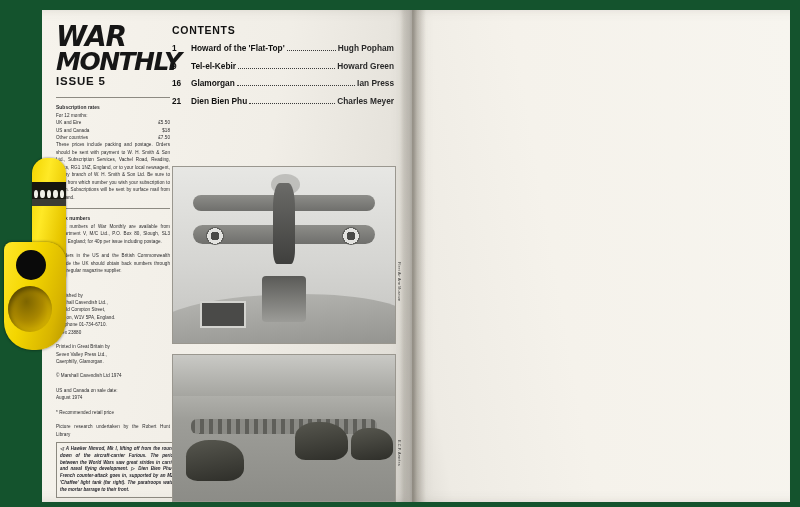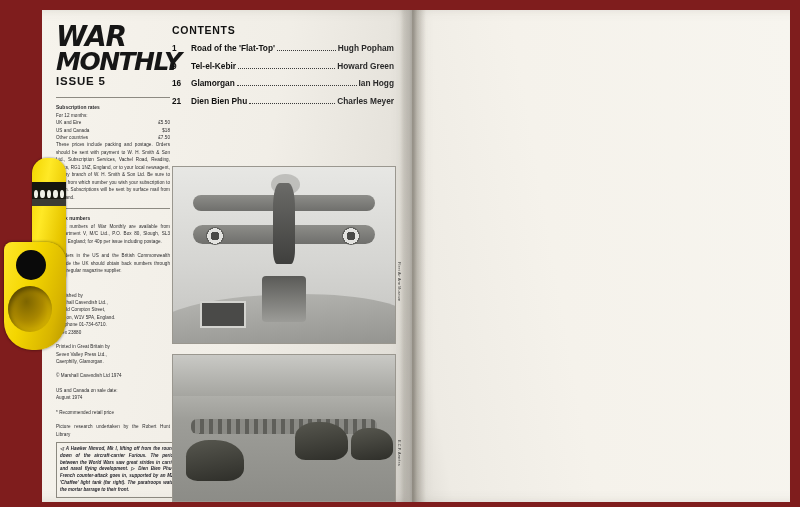--- a/index.html
+++ b/index.html
@@ -1,17 +1,17 @@
 <!DOCTYPE html>
 <html><head>
 <meta charset="utf-8">
 <style>
   html,body{margin:0;padding:0;background:#000;}
   body{width:800px;height:507px;overflow:hidden;font-family:"Liberation Sans",sans-serif;}
-  #stage{position:relative;width:800px;height:507px;background:#7f1d1d;overflow:hidden;}
+  #stage{position:relative;width:800px;height:507px;background:#14532d;overflow:hidden;}
 
   
   .spread{position:absolute;left:42px;top:10px;width:748px;height:492px;
           background:#efece6;}
   .page{position:absolute;top:0;bottom:0;background:#f2efe8;}
   .page-left{left:0;width:370px;
      background:linear-gradient(100deg,#f6f3ec 0%,#f1eee7 55%,#e2dfd8 90%,#cfccc6 100%);
      box-shadow:inset -10px 0 16px -8px rgba(90,85,75,.55);}
   .page-right{left:370px;width:378px;
      background:linear-gradient(80deg,#dedbd4 0%,#eeebe4 9%,#f5f2eb 40%,#f7f5ef 100%);
@@ -180,35 +180,35 @@
 
       <div class="cap-box">
         <p>◁ A Hawker Nimrod, Mk I, lifting off from the round-down of the aircraft-carrier Furious. The period between the World Wars saw great strides in carrier and naval flying development. ▷ Dien Bien Phu—French counter-attack goes in, supported by an M24 'Chaffee' light tank (far right). The paratroops watch the mortar barrage to their front.</p>
       </div>
 
       <div class="contents">
         <h2>CONTENTS</h2>
 
         <div class="toc-row">
           <span class="toc-pg">1</span>
-          <span class="toc-title">Road of the 'Flat-Top'</span>
+          <span class="toc-title">Howard of the 'Flat-Top'</span>
           <span class="toc-dots"></span>
           <span class="toc-auth">Hugh Popham</span>
         </div>
         <div class="toc-row">
           <span class="toc-pg">9</span>
           <span class="toc-title">Tel-el-Kebir</span>
           <span class="toc-dots"></span>
           <span class="toc-auth">Howard Green</span>
         </div>
         <div class="toc-row">
           <span class="toc-pg">16</span>
           <span class="toc-title">Glamorgan</span>
           <span class="toc-dots"></span>
-          <span class="toc-auth">Ian Hogg</span>
+          <span class="toc-auth">Ian Press</span>
         </div>
         <div class="toc-row">
           <span class="toc-pg">21</span>
           <span class="toc-title">Dien Bien Phu</span>
           <span class="toc-dots"></span>
           <span class="toc-auth">Charles Meyer</span>
         </div>
       </div>
 
       <div class="photo ph-plane">

